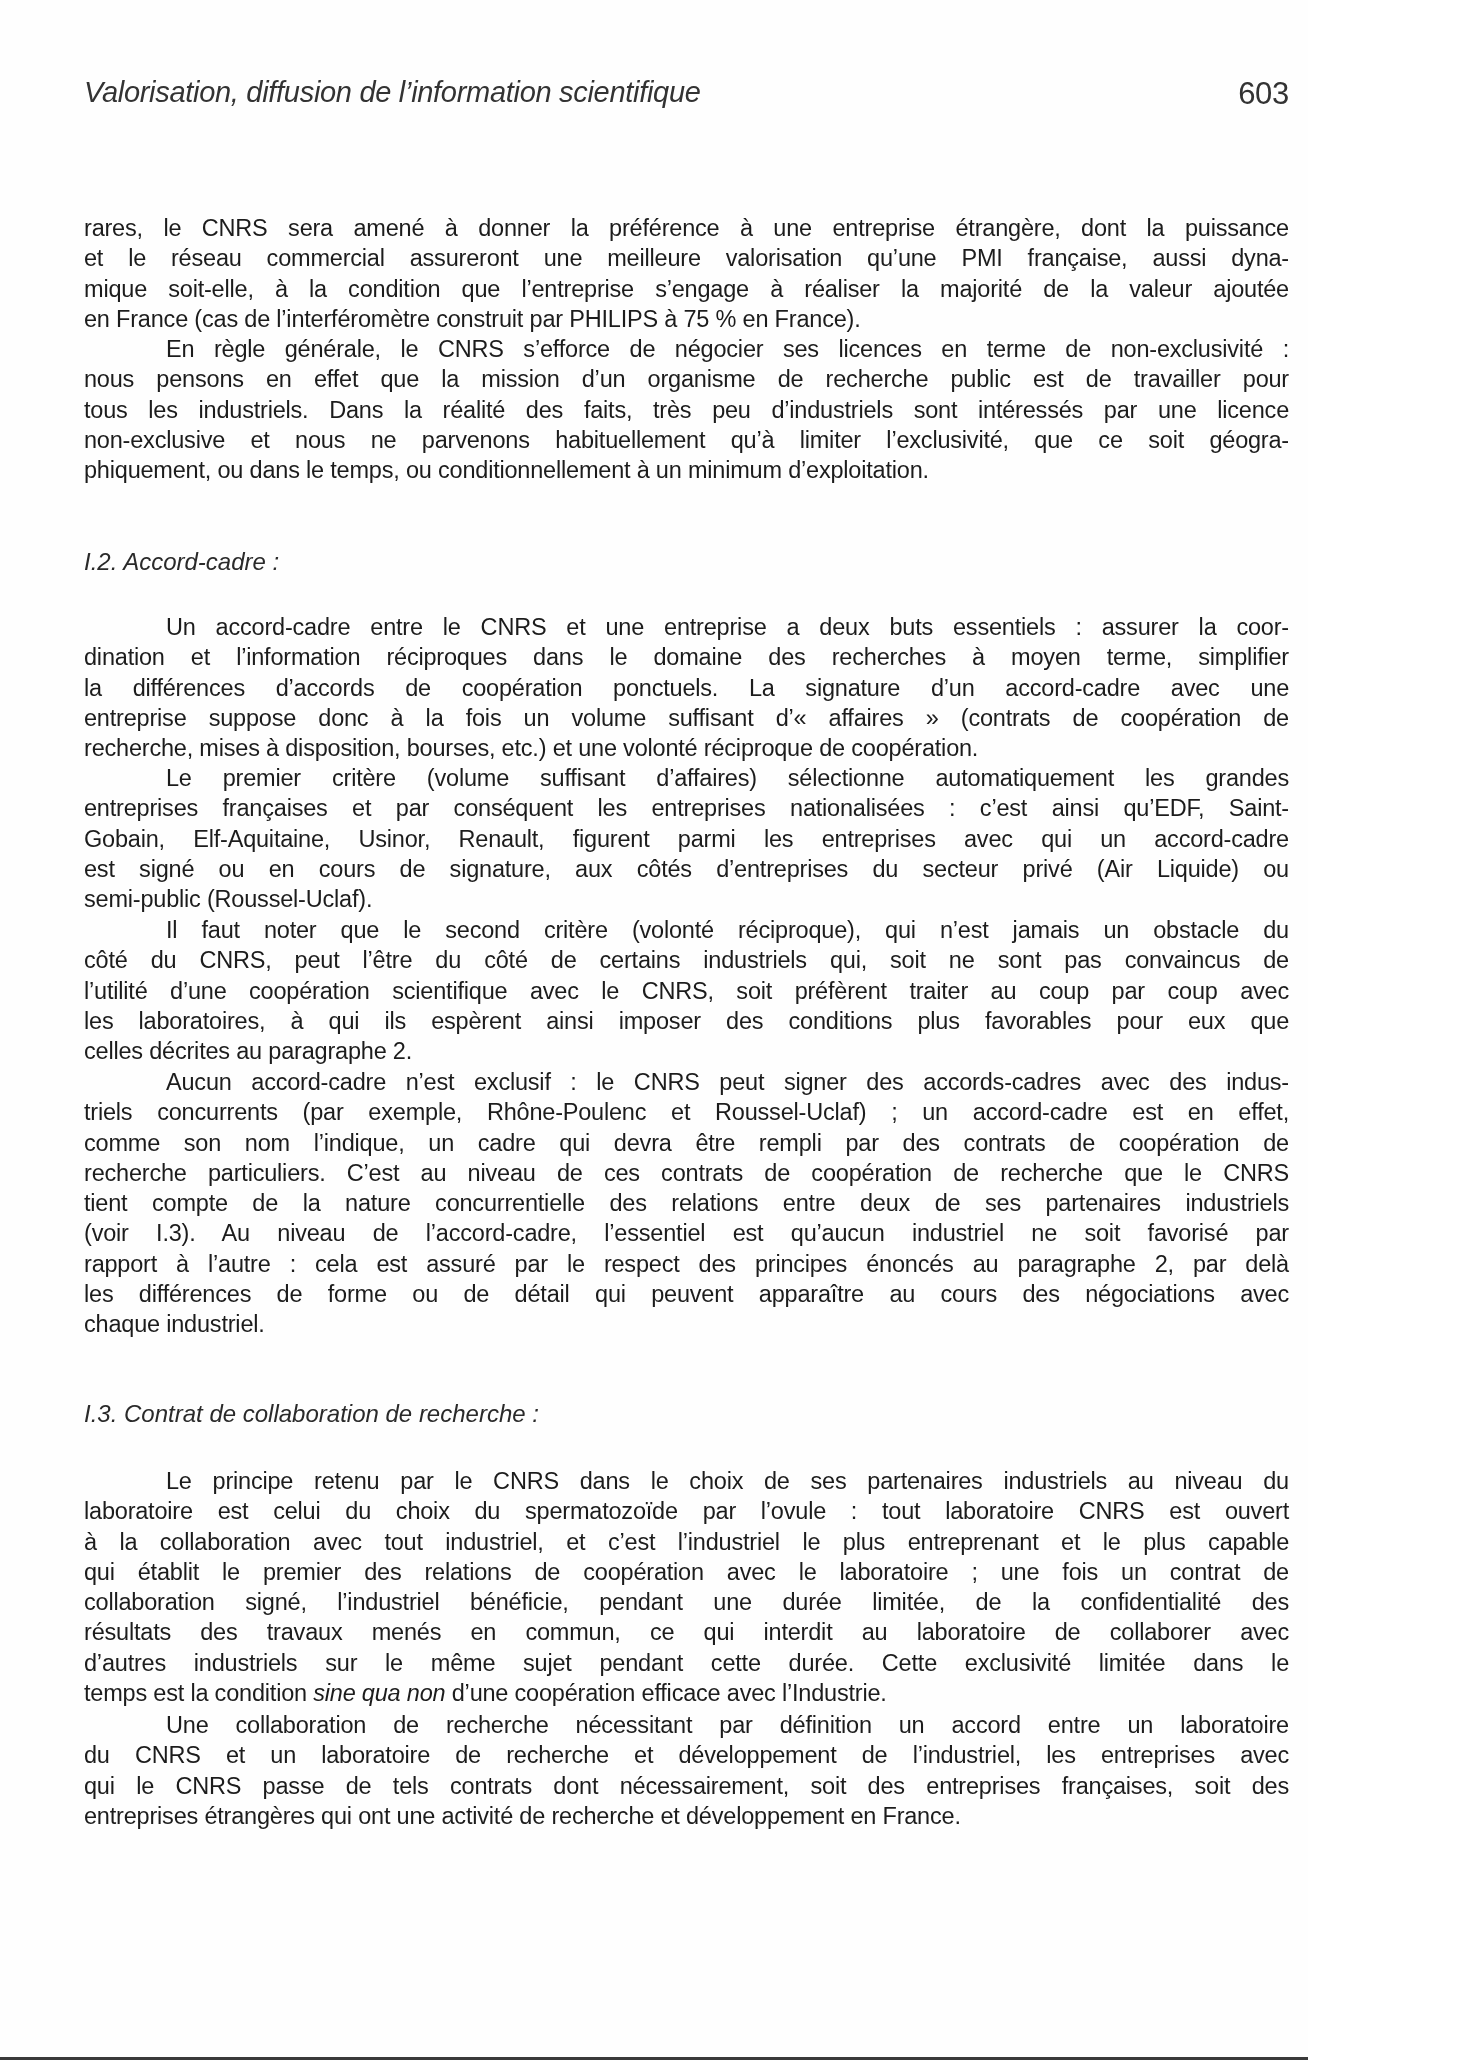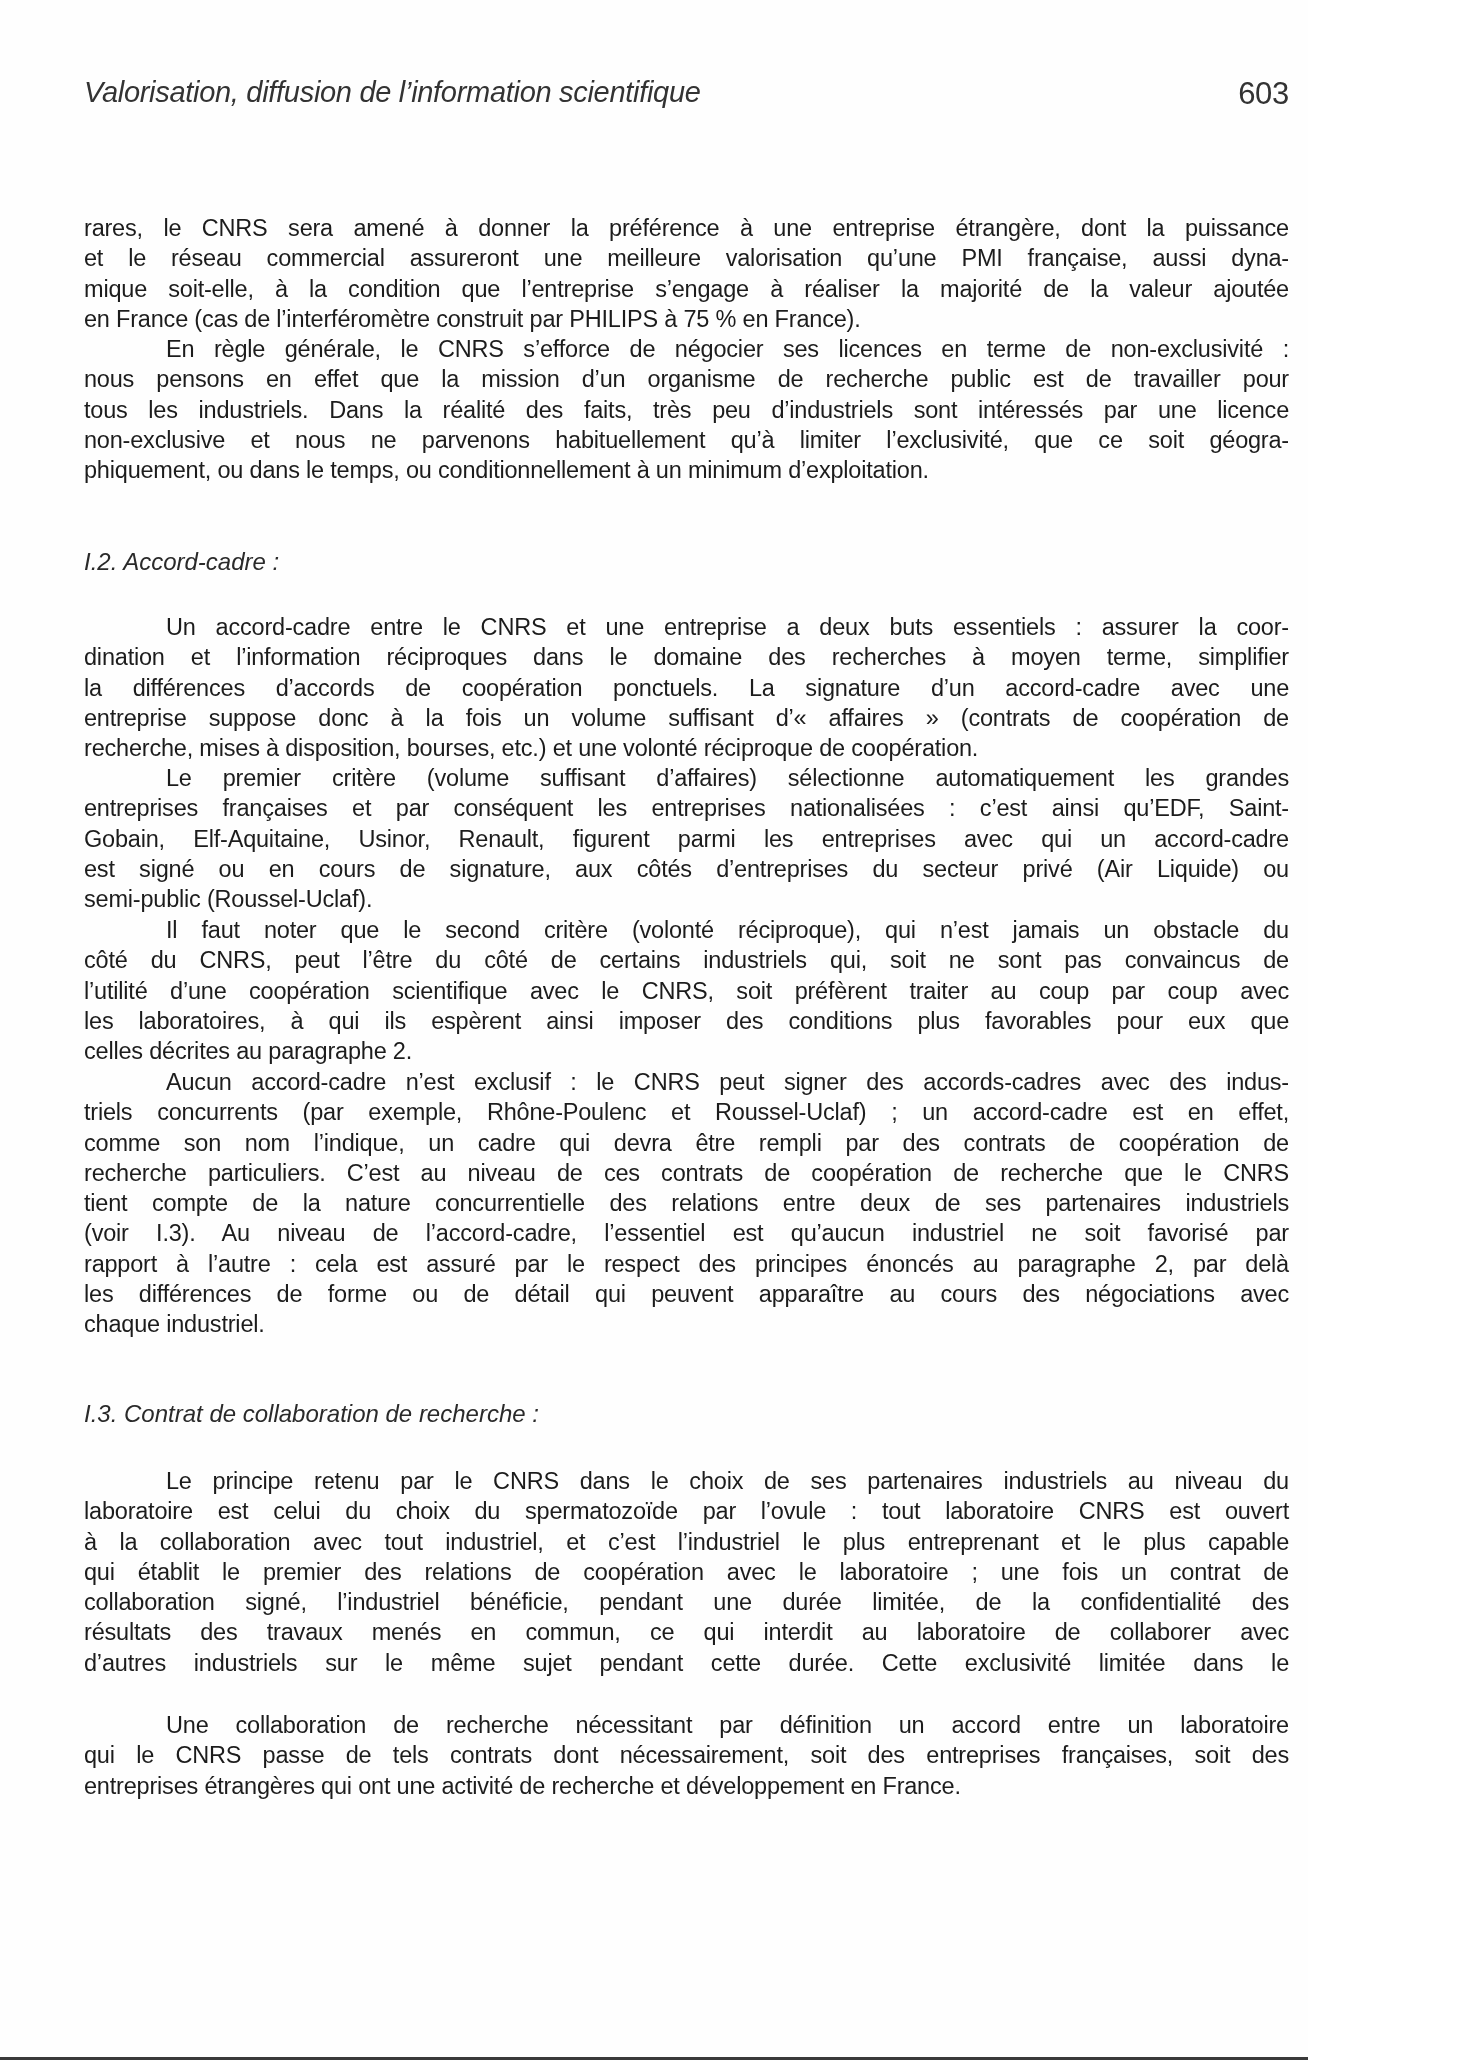--- a/index.html
+++ b/index.html
@@ -142,22 +142,24 @@
   <div class="heading" style="top:1400px;">I.3. Contrat de collaboration de recherche :</div>
 
   <div class="block" style="top:1466px;">
     <span class="line indent">Le principe retenu par le CNRS dans le choix de ses partenaires industriels au niveau du</span>
     <span class="line">laboratoire est celui du choix du spermatozoïde par l’ovule : tout laboratoire CNRS est ouvert</span>
     <span class="line">à la collaboration avec tout industriel, et c’est l’industriel le plus entreprenant et le plus capable</span>
     <span class="line">qui établit le premier des relations de coopération avec le laboratoire ; une fois un contrat de</span>
     <span class="line">collaboration signé, l’industriel bénéficie, pendant une durée limitée, de la confidentialité des</span>
     <span class="line">résultats des travaux menés en commun, ce qui interdit au laboratoire de collaborer avec</span>
     <span class="line">d’autres industriels sur le même sujet pendant cette durée. Cette exclusivité limitée dans le</span>
+    <span class="line last"><span>temps est la condition </span><em>sine qua non</em><span> d’une coopération efficace avec l’Industrie.</span></span>
   </div>
 
   <div class="block" style="top:1710px;">
     <span class="line indent">Une collaboration de recherche nécessitant par définition un accord entre un laboratoire</span>
+    <span class="line">du CNRS et un laboratoire de recherche et développement de l’industriel, les entreprises avec</span>
     <span class="line">qui le CNRS passe de tels contrats dont nécessairement, soit des entreprises françaises, soit des</span>
     <span class="line last">entreprises étrangères qui ont une activité de recherche et développement en France.</span>
   </div>
 
   <div class="bottom-edge"></div>
 </div>
 
 </body></html>

